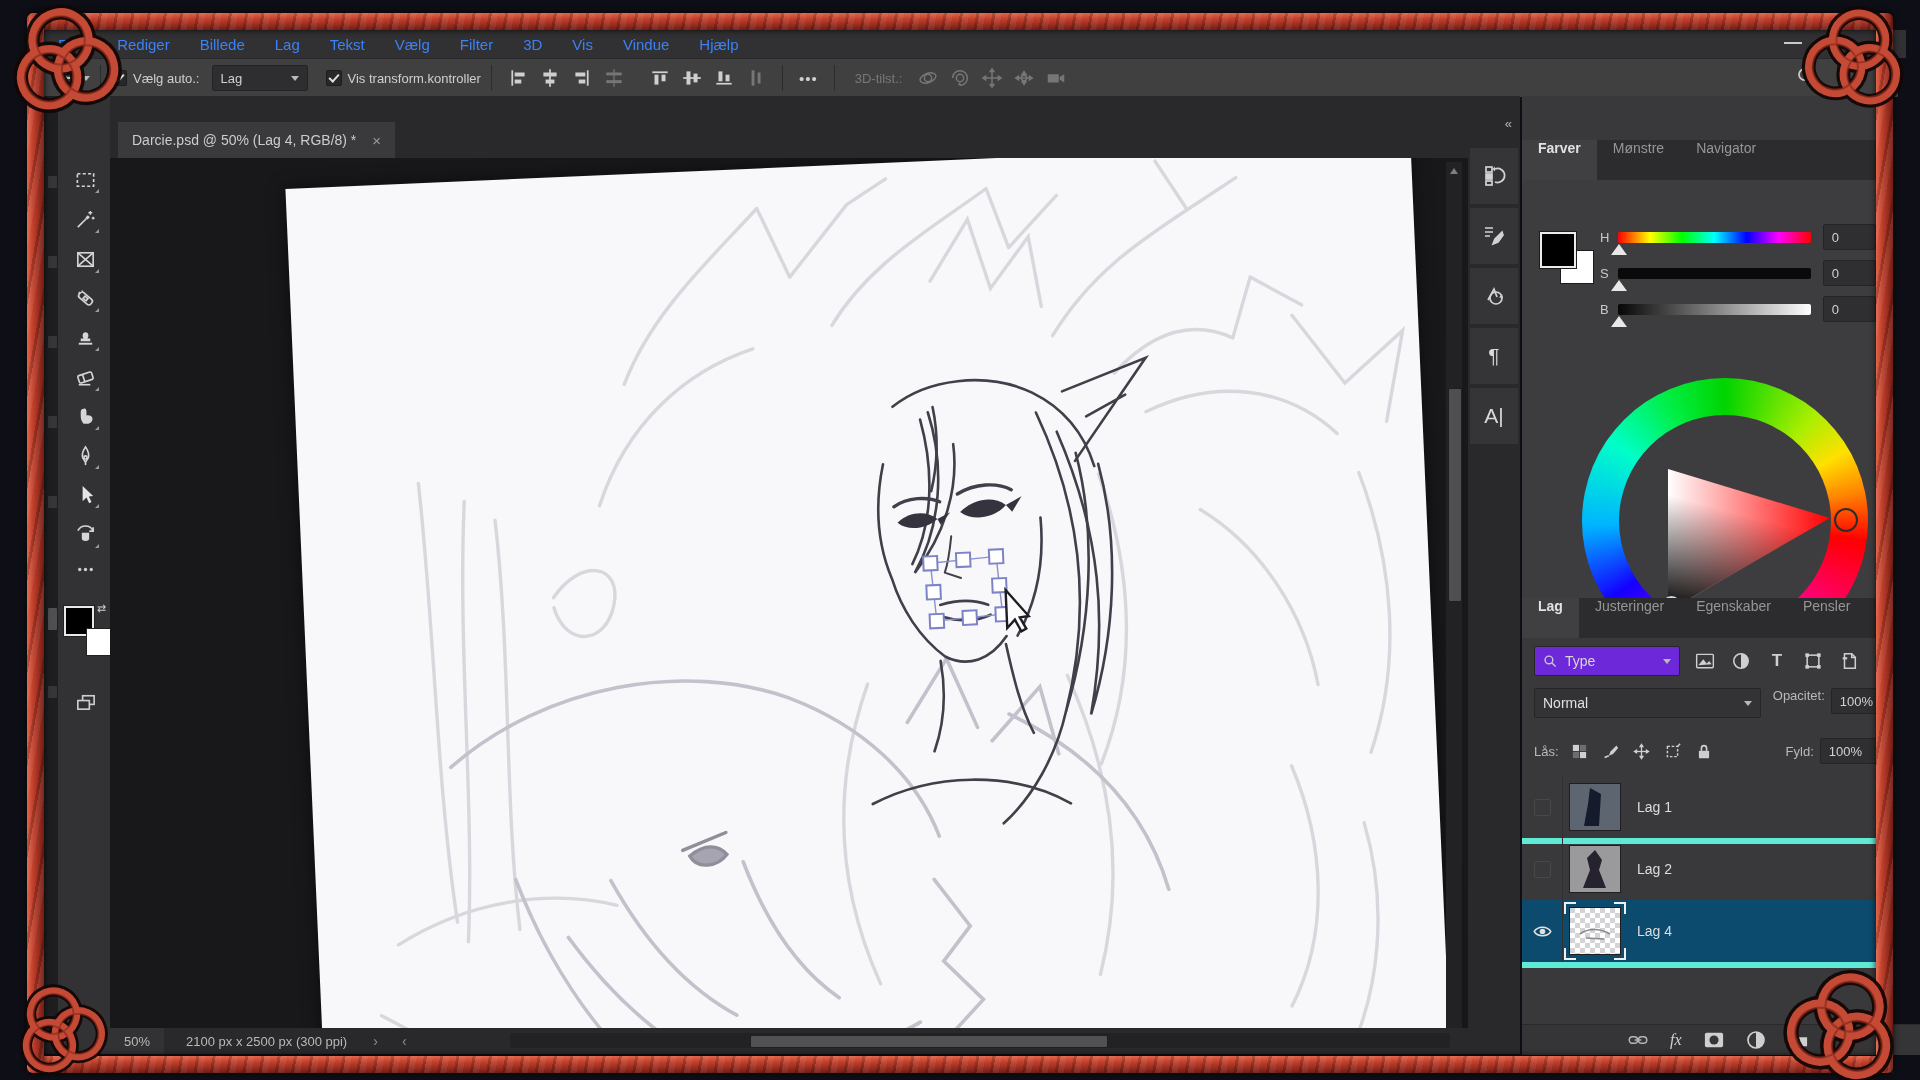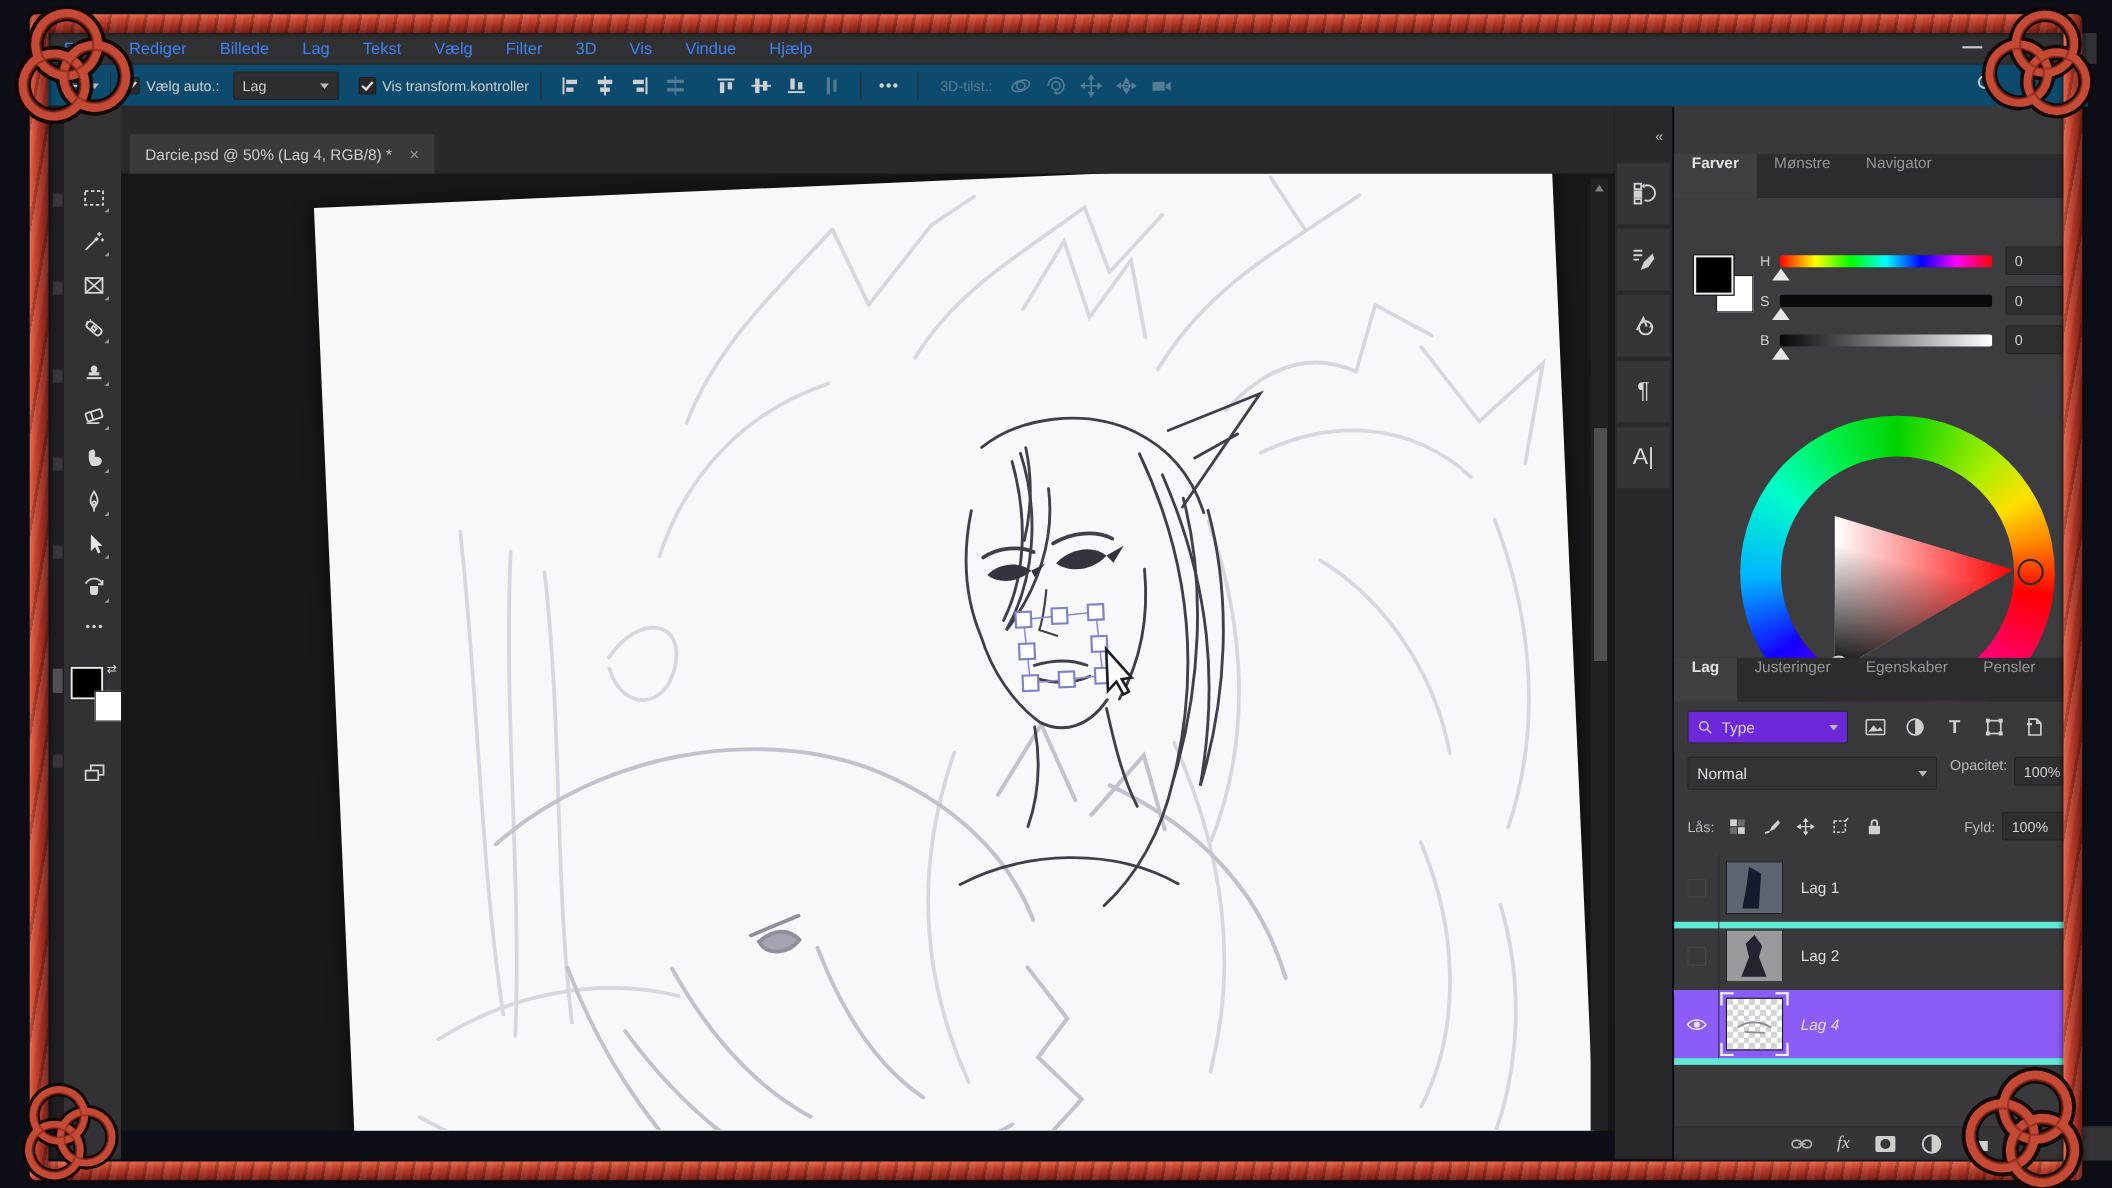--- a/index.html
+++ b/index.html
@@ -7,21 +7,21 @@
          font-family:"Liberation Sans",sans-serif;color:#d6d6d6;-webkit-font-smoothing:antialiased;}
   .abs{position:absolute;}
 
   
   .menubar{left:36px;top:30px;width:1848px;height:28px;background:#313133;display:flex;align-items:center;
            gap:30px;padding-left:22px;font-size:15px;color:#3b82f6;}
   .menubar span{cursor:default;}
   .win-min{left:1770px;top:30px;width:46px;height:26px;display:flex;align-items:center;justify-content:center;}
   .win-min i{display:block;width:18px;height:2px;background:#c8c8c8;}
 
-  .optionsbar{left:36px;top:58px;width:1848px;height:38px;background:#0c4a6e;border-top:1px solid #29292b;
+  .optionsbar{left:36px;top:58px;width:1848px;height:38px;background:#404040;border-top:1px solid #29292b;
               display:flex;align-items:center;font-size:13px;color:#cfcfcf;padding-left:14px;}
   .ob-sep{width:1px;height:26px;background:#2c2c2e;margin:0 10px;}
   .checkbox{width:14px;height:14px;background:#28282a;border:1px solid #1d1d1f;border-radius:2px;
             position:relative;margin-right:6px;flex:none;}
   .checkbox i{position:absolute;left:4px;top:1px;width:4px;height:8px;border-right:2px solid #e0e0e0;
               border-bottom:2px solid #e0e0e0;transform:rotate(42deg);}
   .combo{background:#2e2e30;border:1px solid #242426;border-radius:2px;height:24px;display:flex;
          align-items:center;padding:0 8px;gap:10px;}
   .chev{width:0;height:0;border-left:4px solid transparent;border-right:4px solid transparent;
         border-top:5px solid #b9b9b9;flex:none;}
@@ -102,21 +102,21 @@
   .typecombo{margin-left:12px;width:128px;height:28px;background:#6d28d9;border:1px solid #262628;border-radius:2px;
              display:flex;align-items:center;gap:8px;padding:0 8px;font-size:14px;color:#d6d6d6;}
   .fltico{width:22px;height:22px;margin-left:14px;color:#cfcfcf;display:flex;align-items:center;justify-content:center;}
   .blendrow{position:absolute;left:0;top:592px;width:362px;height:40px;display:flex;align-items:flex-start;font-size:13px;}
   .blendsel{margin-left:12px;width:232px;height:28px;background:#333335;border:1px solid #262628;border-radius:2px;
             display:flex;align-items:center;justify-content:space-between;padding:0 8px;font-size:14px;color:#e0e0e0;}
   .lockrow{position:absolute;left:0;top:636px;width:362px;height:38px;display:flex;align-items:center;font-size:13px;color:#b9b9b9;}
   .lockico{width:20px;height:20px;margin-left:11px;display:flex;align-items:center;justify-content:center;}
   .layers{position:absolute;left:0;top:680px;width:362px;height:248px;}
   .lrow{position:absolute;left:0;width:362px;height:62px;border-bottom:6px solid #5eead4;display:flex;align-items:center;}
-  .lrow.sel{background:#8b5cf6;font-style:italic;}
+  .lrow.sel{background:#0c4a6e;}
   .eyecell{width:40px;height:62px;border-right:1px solid #303032;display:flex;align-items:center;justify-content:center;flex:none;}
   .eyewell{width:15px;height:15px;border:1px solid #58585a;border-radius:2px;opacity:.5;}
   .thumbwrap{position:relative;margin-left:6px;width:52px;height:48px;flex:none;}
   .thumb{position:absolute;inset:0;border:1px solid #1f1f21;}
   .checker{background:conic-gradient(#ffffff 25%,#d4d4d6 0 50%,#ffffff 0 75%,#d4d4d6 0);background-size:10px 10px;}
   .brk{position:absolute;width:10px;height:10px;border:2px solid #f0f0f0;}
   .brk.tl{left:-5px;top:-5px;border-right:none;border-bottom:none;}
   .brk.tr{right:-5px;top:-5px;border-left:none;border-bottom:none;}
   .brk.bl{left:-5px;bottom:-5px;border-right:none;border-top:none;}
   .brk.br{right:-5px;bottom:-5px;border-left:none;border-top:none;}
@@ -469,20 +469,31 @@
         <path d="M702,432 L702,470 L710,462 L716,474 L721,471.5 L715,460 L724,459 Z" fill="#fcfcfd" stroke="#1c1c24" stroke-width="2.4"></path>
       </svg>
     </div>
   </div>
 
   <div class="abs vscroll">
     <span class="up"></span>
     <div class="thumb"></div>
   </div>
 
+  <div class="abs statusbar">
+    <div class="zoombox">
+        <span>50%</span>
+      </div>
+    <span>2100 px x 2500 px (300 ppi)</span>
+    <span class="sb-arrow" style="margin-left:26px;">›</span>
+    <span class="sb-arrow" style="margin-left:14px;">‹</span>
+    <div class="hscroll">
+      <div class="thumb"></div>
+    </div>
+  </div>
 
   <div class="abs dockcol">
     <div class="dockhead">«</div>
     <div class="dockbtn" style="top:52px">
       <svg viewBox="0 0 24 24" fill="none" stroke="#d2d2d2" stroke-width="1.7">
           <rect x="4" y="3" width="6" height="5"></rect>
           <rect x="4" y="10" width="6" height="5" fill="#d2d2d2"></rect>
           <rect x="4" y="17" width="6" height="4"></rect>
           <path d="M13,18 A7,7 0 1 0 13,5"></path>
           <path d="M13,2.5 L10.5,5 L13,7.5" fill="#d2d2d2" stroke="none"></path>

